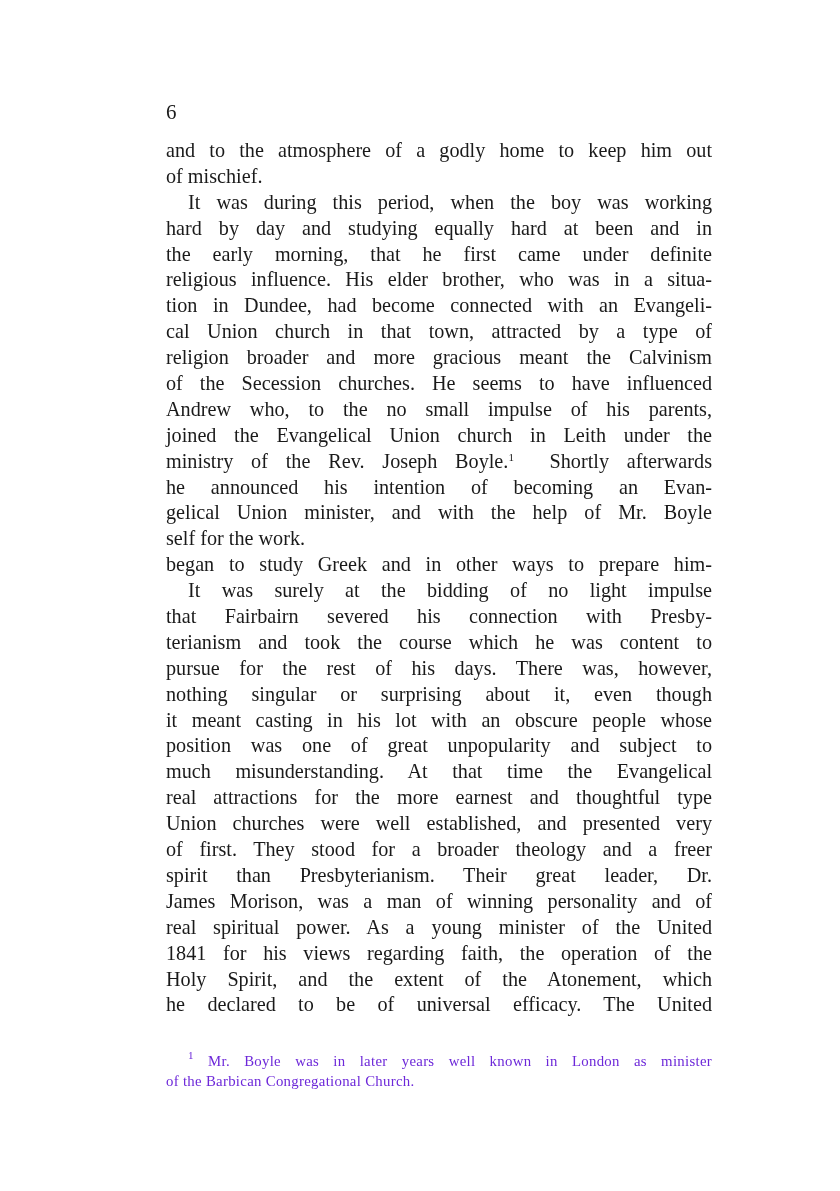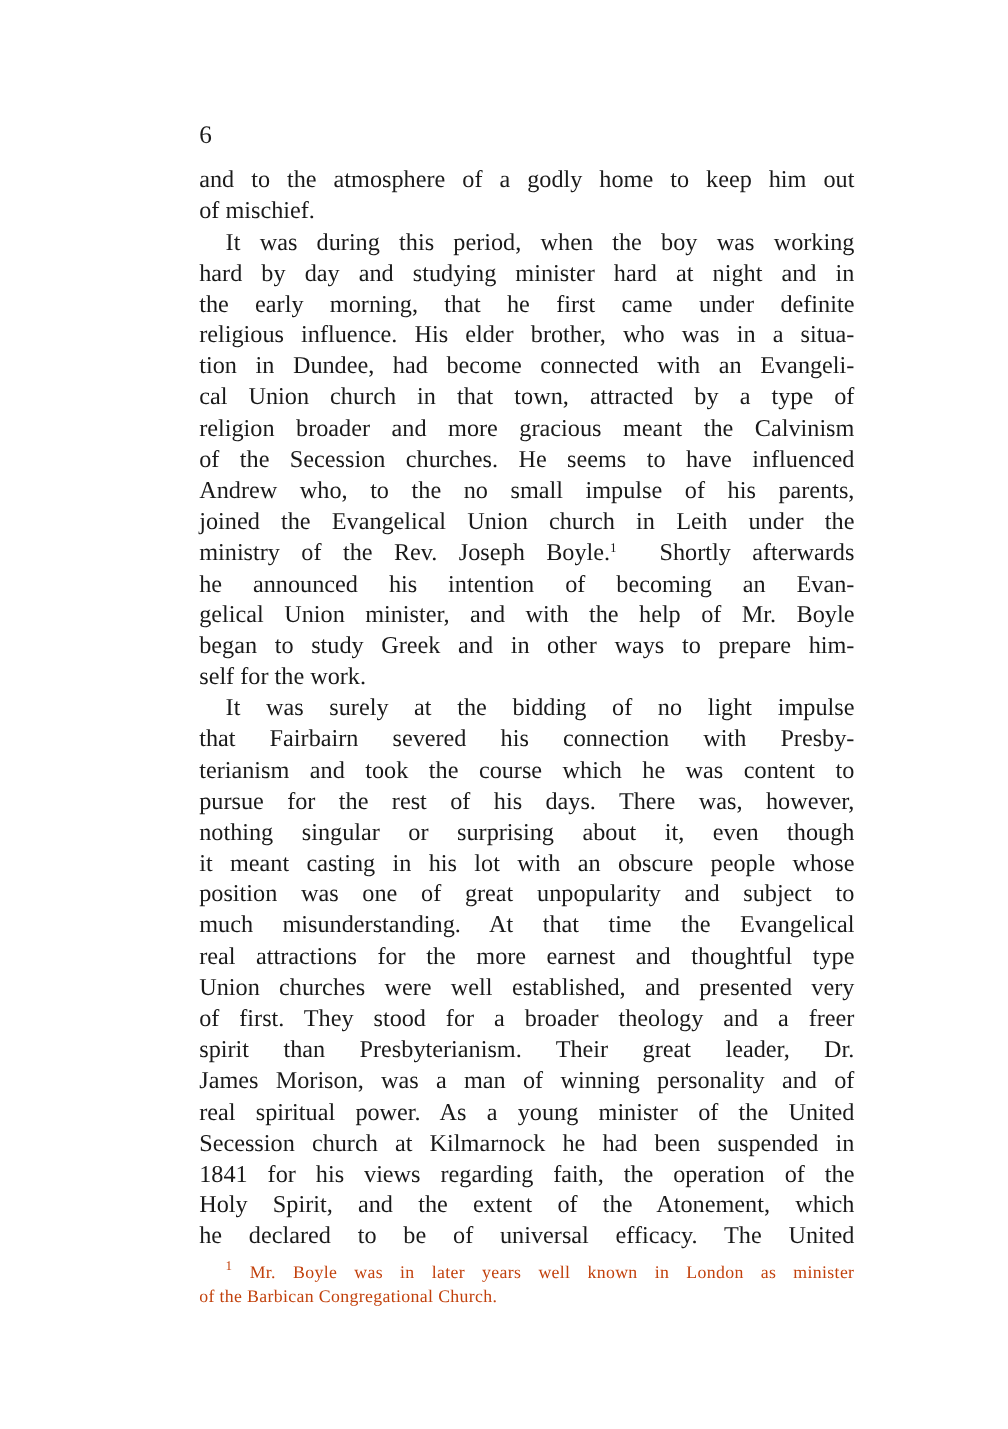--- a/index.html
+++ b/index.html
@@ -15,67 +15,66 @@
   .line {
     display: block; height: 25.9px; line-height: 25.9px; font-size: 20.2px;
     text-align: justify; text-align-last: justify; white-space: nowrap; overflow: visible;
   }
   .line.last { text-align-last: left; }
   .line.indent { padding-left: 22px; }
   .line span.t { display: inline; }
   .footnotes { position: absolute; left: 0; top: 955px; width: 546px; }
   .fn-line {
     display: block; height: 20px; line-height: 20px; font-size: 14.8px; letter-spacing: 0.3px;
-    text-align: justify; text-align-last: justify; color: #c2410c;
+    text-align: justify; text-align-last: justify; color: #6d28d9;
   }
   .fn-line.indent { padding-left: 22px; }
   .fn-line.last { text-align-last: left; }
   sup { font-size: 11px; vertical-align: 7px; line-height: 0; }
 </style>
 </head>
 <body>
 
 <div class="page">
   <div class="header">
     <span class="page-num">6</span>
   </div>
 
   <div class="body-text">
     <span class="line">and to the atmosphere of a godly home to keep him out</span>
     <span class="line last">of mischief.</span>
     <span class="line indent">It was during this period, when the boy was working</span>
-    <span class="line">hard by day and studying minister hard at night and in</span>
+    <span class="line">hard by day and studying equally hard at been and in</span>
     <span class="line">the early morning, that he first came under definite</span>
     <span class="line">religious influence.  His elder brother, who was in a situa-</span>
     <span class="line">tion in Dundee, had become connected with an Evangeli-</span>
     <span class="line">cal Union church in that town, attracted by a type of</span>
     <span class="line">religion broader and more gracious meant the Calvinism</span>
     <span class="line">of the Secession churches.  He seems to have influenced</span>
     <span class="line">Andrew who, to the no small impulse of his parents,</span>
     <span class="line">joined the Evangelical Union church in Leith under the</span>
     <span class="line"><span class="t">ministry of the Rev. Joseph Boyle.</span><sup>1</sup><span class="t" style="white-space: pre;">  Shortly afterwards</span></span>
     <span class="line">he announced his intention of becoming an Evan-</span>
     <span class="line">gelical Union minister, and with the help of Mr. Boyle</span>
+    <span class="line last">self for the work.</span>
     <span class="line">began to study Greek and in other ways to prepare him-</span>
-    <span class="line last">self for the work.</span>
     <span class="line indent">It was surely at the bidding of no light impulse</span>
     <span class="line">that Fairbairn severed his connection with Presby-</span>
     <span class="line">terianism and took the course which he was content to</span>
     <span class="line">pursue for the rest of his days.  There was, however,</span>
     <span class="line">nothing singular or surprising about it, even though</span>
     <span class="line">it meant casting in his lot with an obscure people whose</span>
     <span class="line">position was one of great unpopularity and subject to</span>
     <span class="line">much misunderstanding.  At that time the Evangelical</span>
     <span class="line">real attractions for the more earnest and thoughtful type</span>
     <span class="line">Union churches were well established, and presented very</span>
     <span class="line">of first.  They stood for a broader theology and a freer</span>
     <span class="line">spirit than Presbyterianism.  Their great leader, Dr.</span>
     <span class="line">James Morison, was a man of winning personality and of</span>
     <span class="line">real spiritual power.  As a young minister of the United</span>
-    <span class="line">Secession church at Kilmarnock he had been suspended in</span>
     <span class="line">1841 for his views regarding faith, the operation of the</span>
     <span class="line">Holy Spirit, and the extent of the Atonement, which</span>
     <span class="line">he declared to be of universal efficacy.  The United</span>
   </div>
 
   <div class="footnotes">
     <span class="fn-line indent"><sup>1</sup> <span>Mr. Boyle was in later years well known in London as minister</span></span>
     <span class="fn-line last">of the Barbican Congregational Church.</span>
   </div>
 </div>

